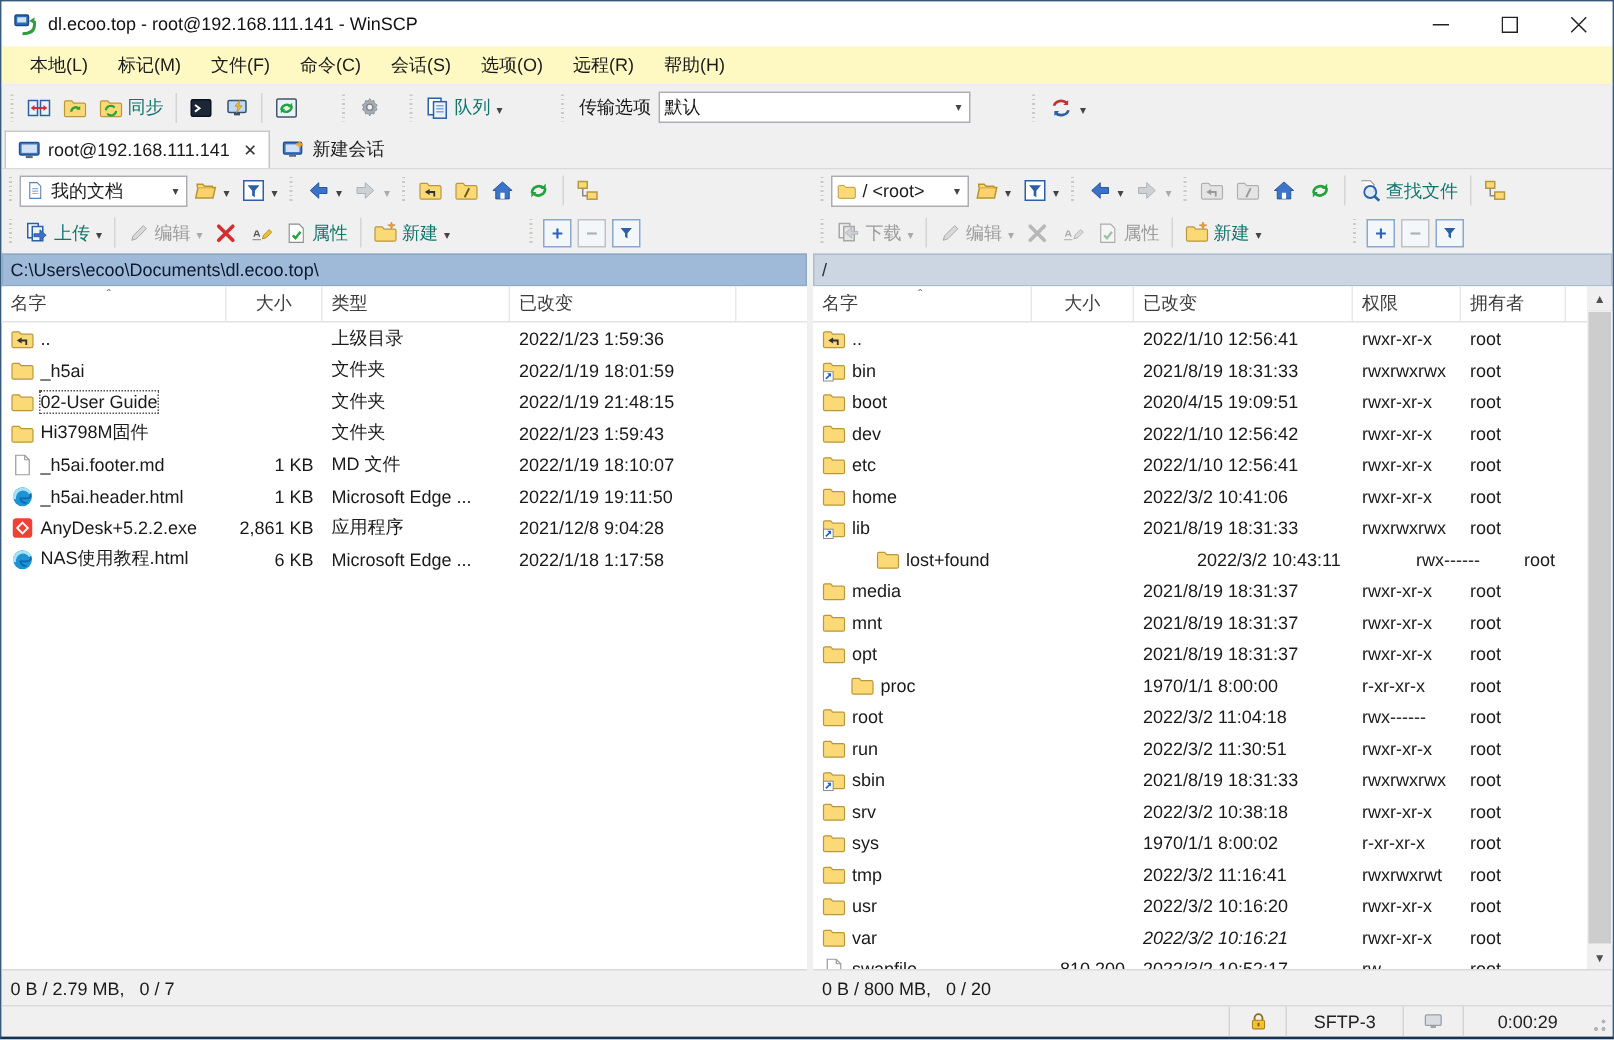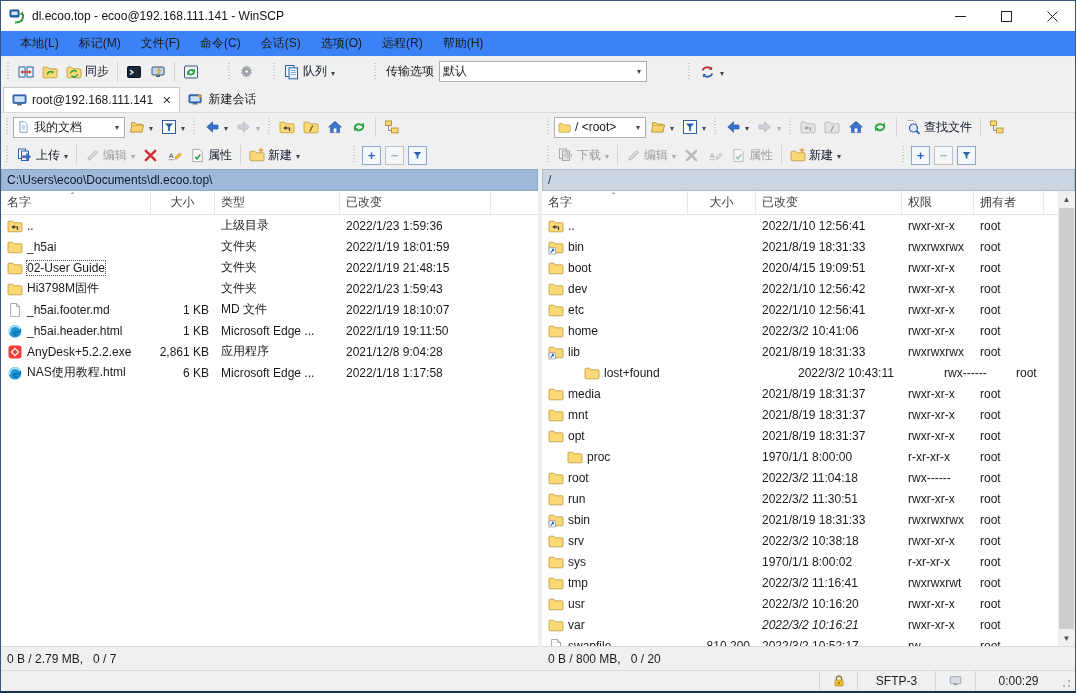--- a/index.html
+++ b/index.html
@@ -8,27 +8,27 @@
   .win { width:1076px; height:693px; border:1px solid #37597c; border-bottom:2px solid #16324f; display:flex; flex-direction:column; background:#f0f0f0; overflow:hidden; }
 
   
   .titlebar { height:30px; background:#fff; display:flex; align-items:center; padding-left:8px; flex:0 0 auto; }
   .titlebar .ttl { margin-left:7px; font-size:12px; color:#111; }
   .winbtns { margin-left:auto; display:flex; height:100%; }
   .winbtn { width:46px; height:100%; display:flex; align-items:center; justify-content:center; }
   .winbtn svg { display:block; }
 
   
-  .menubar { height:26px; display:flex; align-items:center; background:#3b82f6; padding-left:10px; gap:2px; border-bottom:1px solid #ececec; }
+  .menubar { height:26px; display:flex; align-items:center; background:#fef9c3; padding-left:10px; gap:2px; border-bottom:1px solid #ececec; }
   .menuitem { padding:4px 9px; color:#1a1a1a; }
 
   
   .toolbar { display:flex; align-items:center; background:#f0f0f0; }
   .top-toolbar { height:29px; padding-left:2px; }
-  .tbtn { display:flex; align-items:center; gap:3px; padding:3px 4px; border-radius:2px; color:#0f172a; }
+  .tbtn { display:flex; align-items:center; gap:3px; padding:3px 4px; border-radius:2px; color:#0f766e; }
   .tbtn.dis { color:#9b9b9b; }
   .tbtn svg { display:block; }
   .dd::after { content:"▾"; font-size:8px; color:#444; margin-left:1px; }
   .dis .dd::after { color:#aaa; }
   .grip { width:5px; height:18px; margin:0 3px; background:repeating-linear-gradient(to bottom,#c9c9c9 0 1px,transparent 1px 3px); background-size:2px 100%; background-repeat:no-repeat; background-position:1px 0; }
   .vsep { width:1px; height:20px; background:#d4d4d4; margin:0 4px; }
   .combo { background:#fff; border:1px solid #abadb3; height:21px; display:flex; align-items:center; padding:0 3px; gap:4px; }
   .combo .cval { flex:1; }
   .combo .carr { font-size:8px; color:#444; padding:0 2px; }
 
@@ -89,21 +89,21 @@
 
 <div class="win">
 
   <div class="titlebar">
     <svg width="16" height="16" viewBox="0 0 16 16">
         <rect x="1" y="2" width="9" height="7" rx="1" fill="#2b6fb8" stroke="#1c4c80"></rect>
         <rect x="2.5" y="3.5" width="6" height="3.5" fill="#cfe3f5"></rect>
         <path d="M6 14.5c5 0 8-2 8-6V6" fill="none" stroke="#2f9e3f" stroke-width="2"></path>
         <path d="M14 3.5 L14 8 L10.5 6z" fill="#2f9e3f"></path>
       </svg>
-    <span class="ttl">dl.ecoo.top - ecoo@192.168.111.141 - WinSCP</span>
+    <span class="ttl">dl.ecoo.top - root@192.168.111.141 - WinSCP</span>
     <div class="winbtns">
       <div class="winbtn">
           <svg width="11" height="11" viewBox="0 0 11 11">
             <path d="M0 5.5h11" stroke="#222" stroke-width="1"></path>
           </svg>
         </div>
       <div class="winbtn">
           <svg width="11" height="11" viewBox="0 0 11 11">
             <rect x="0.5" y="0.5" width="10" height="10" fill="none" stroke="#222" stroke-width="1"></rect>
           </svg>

